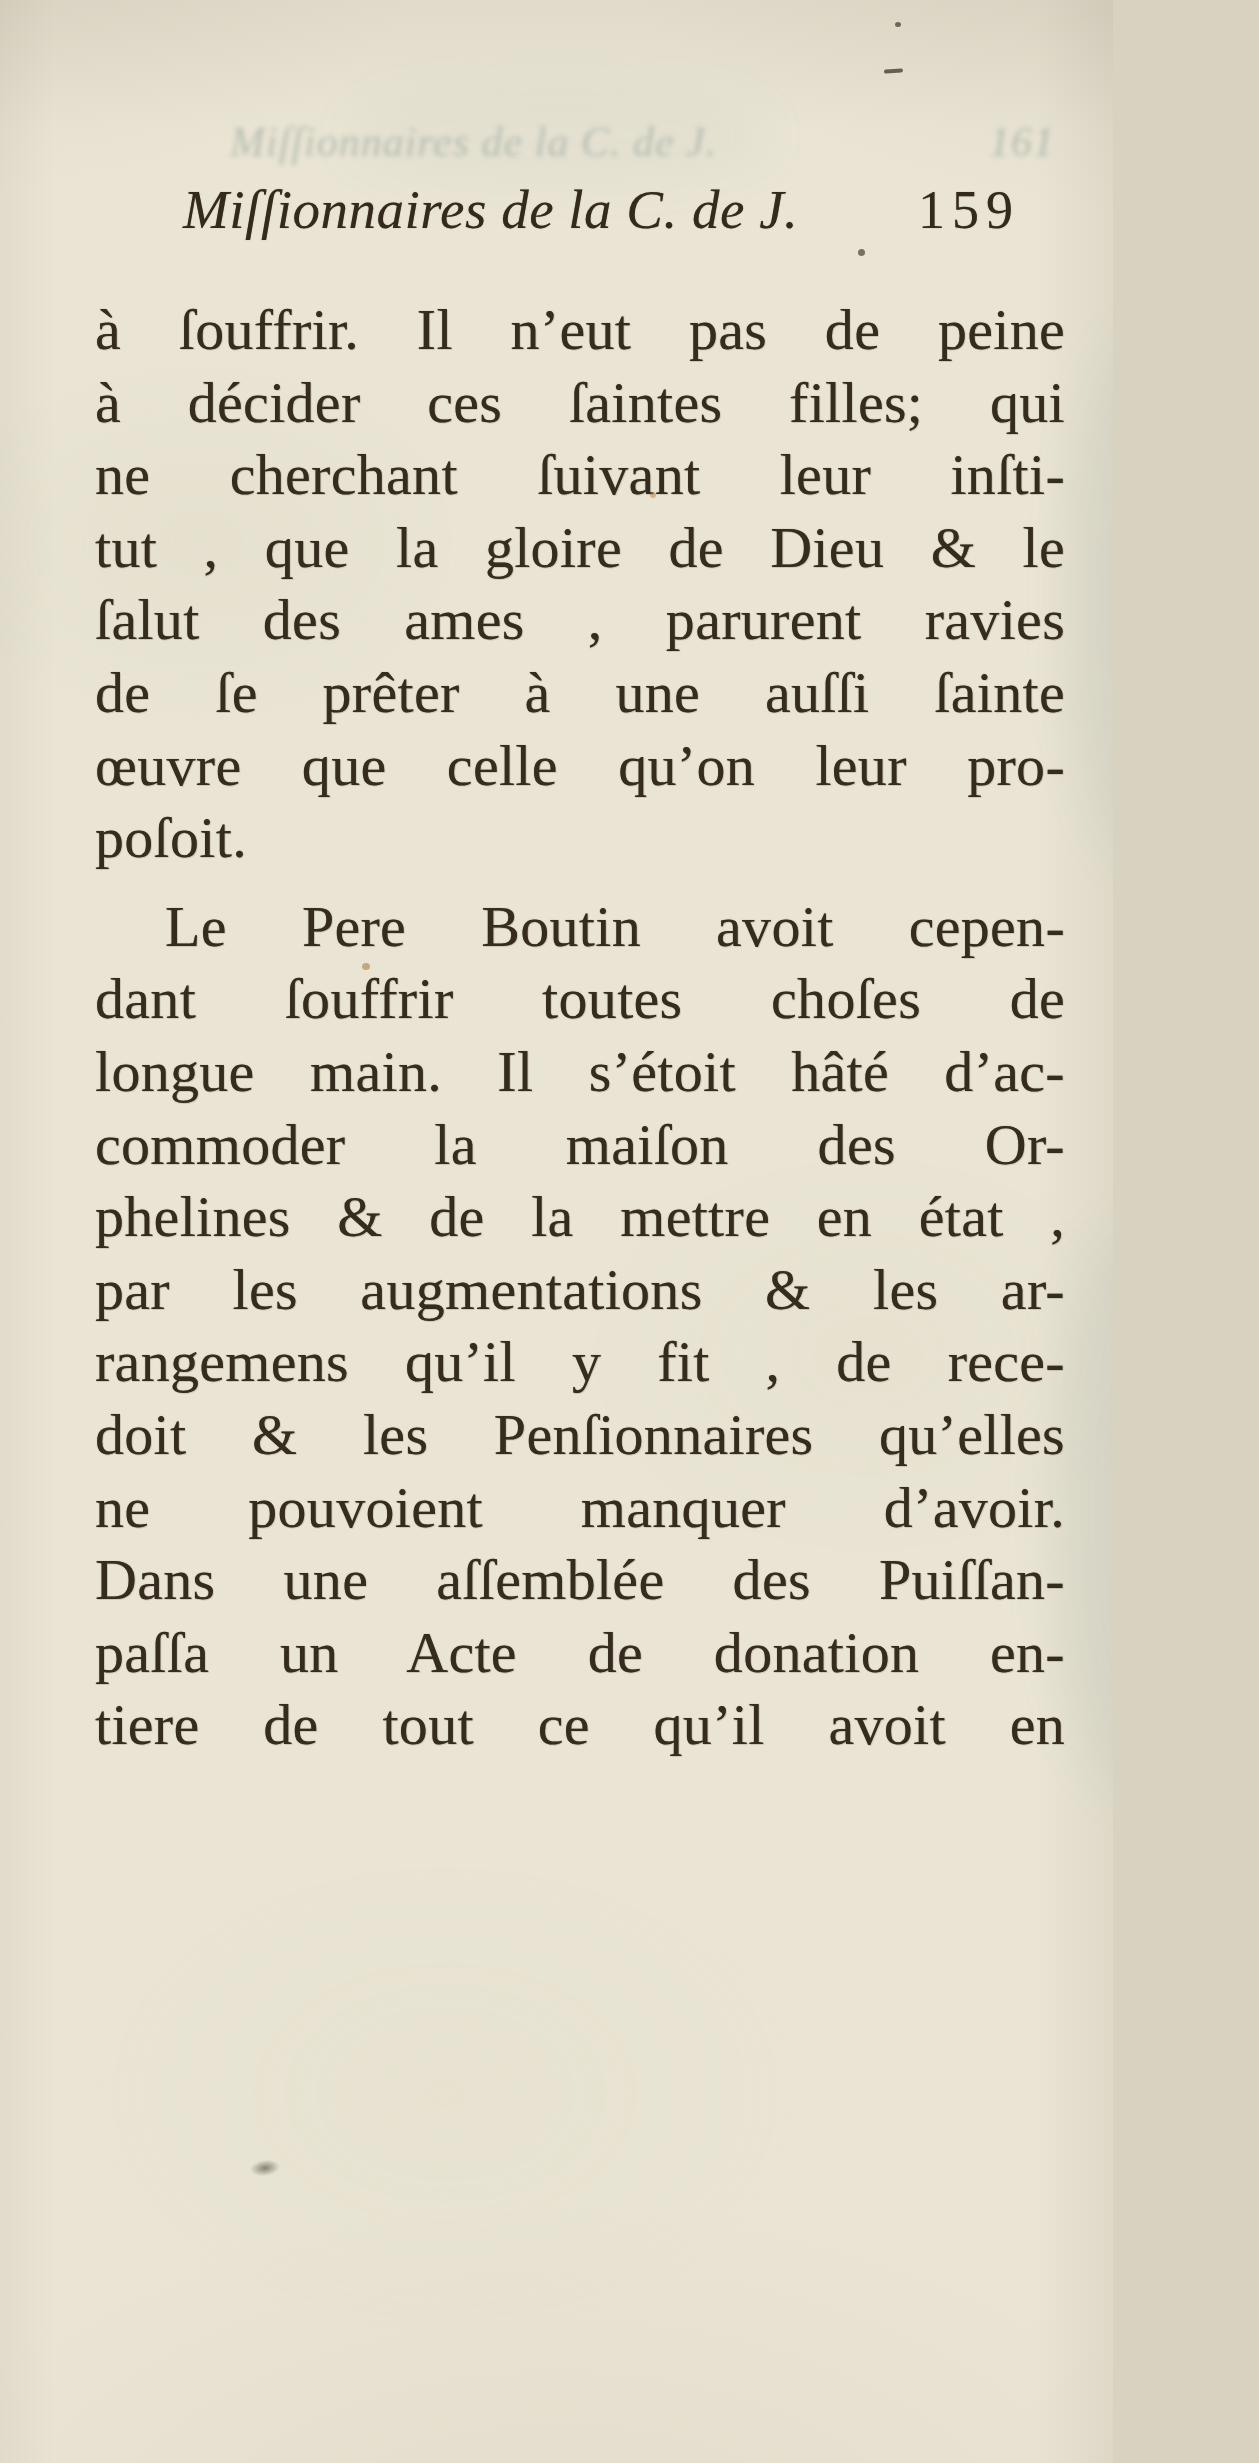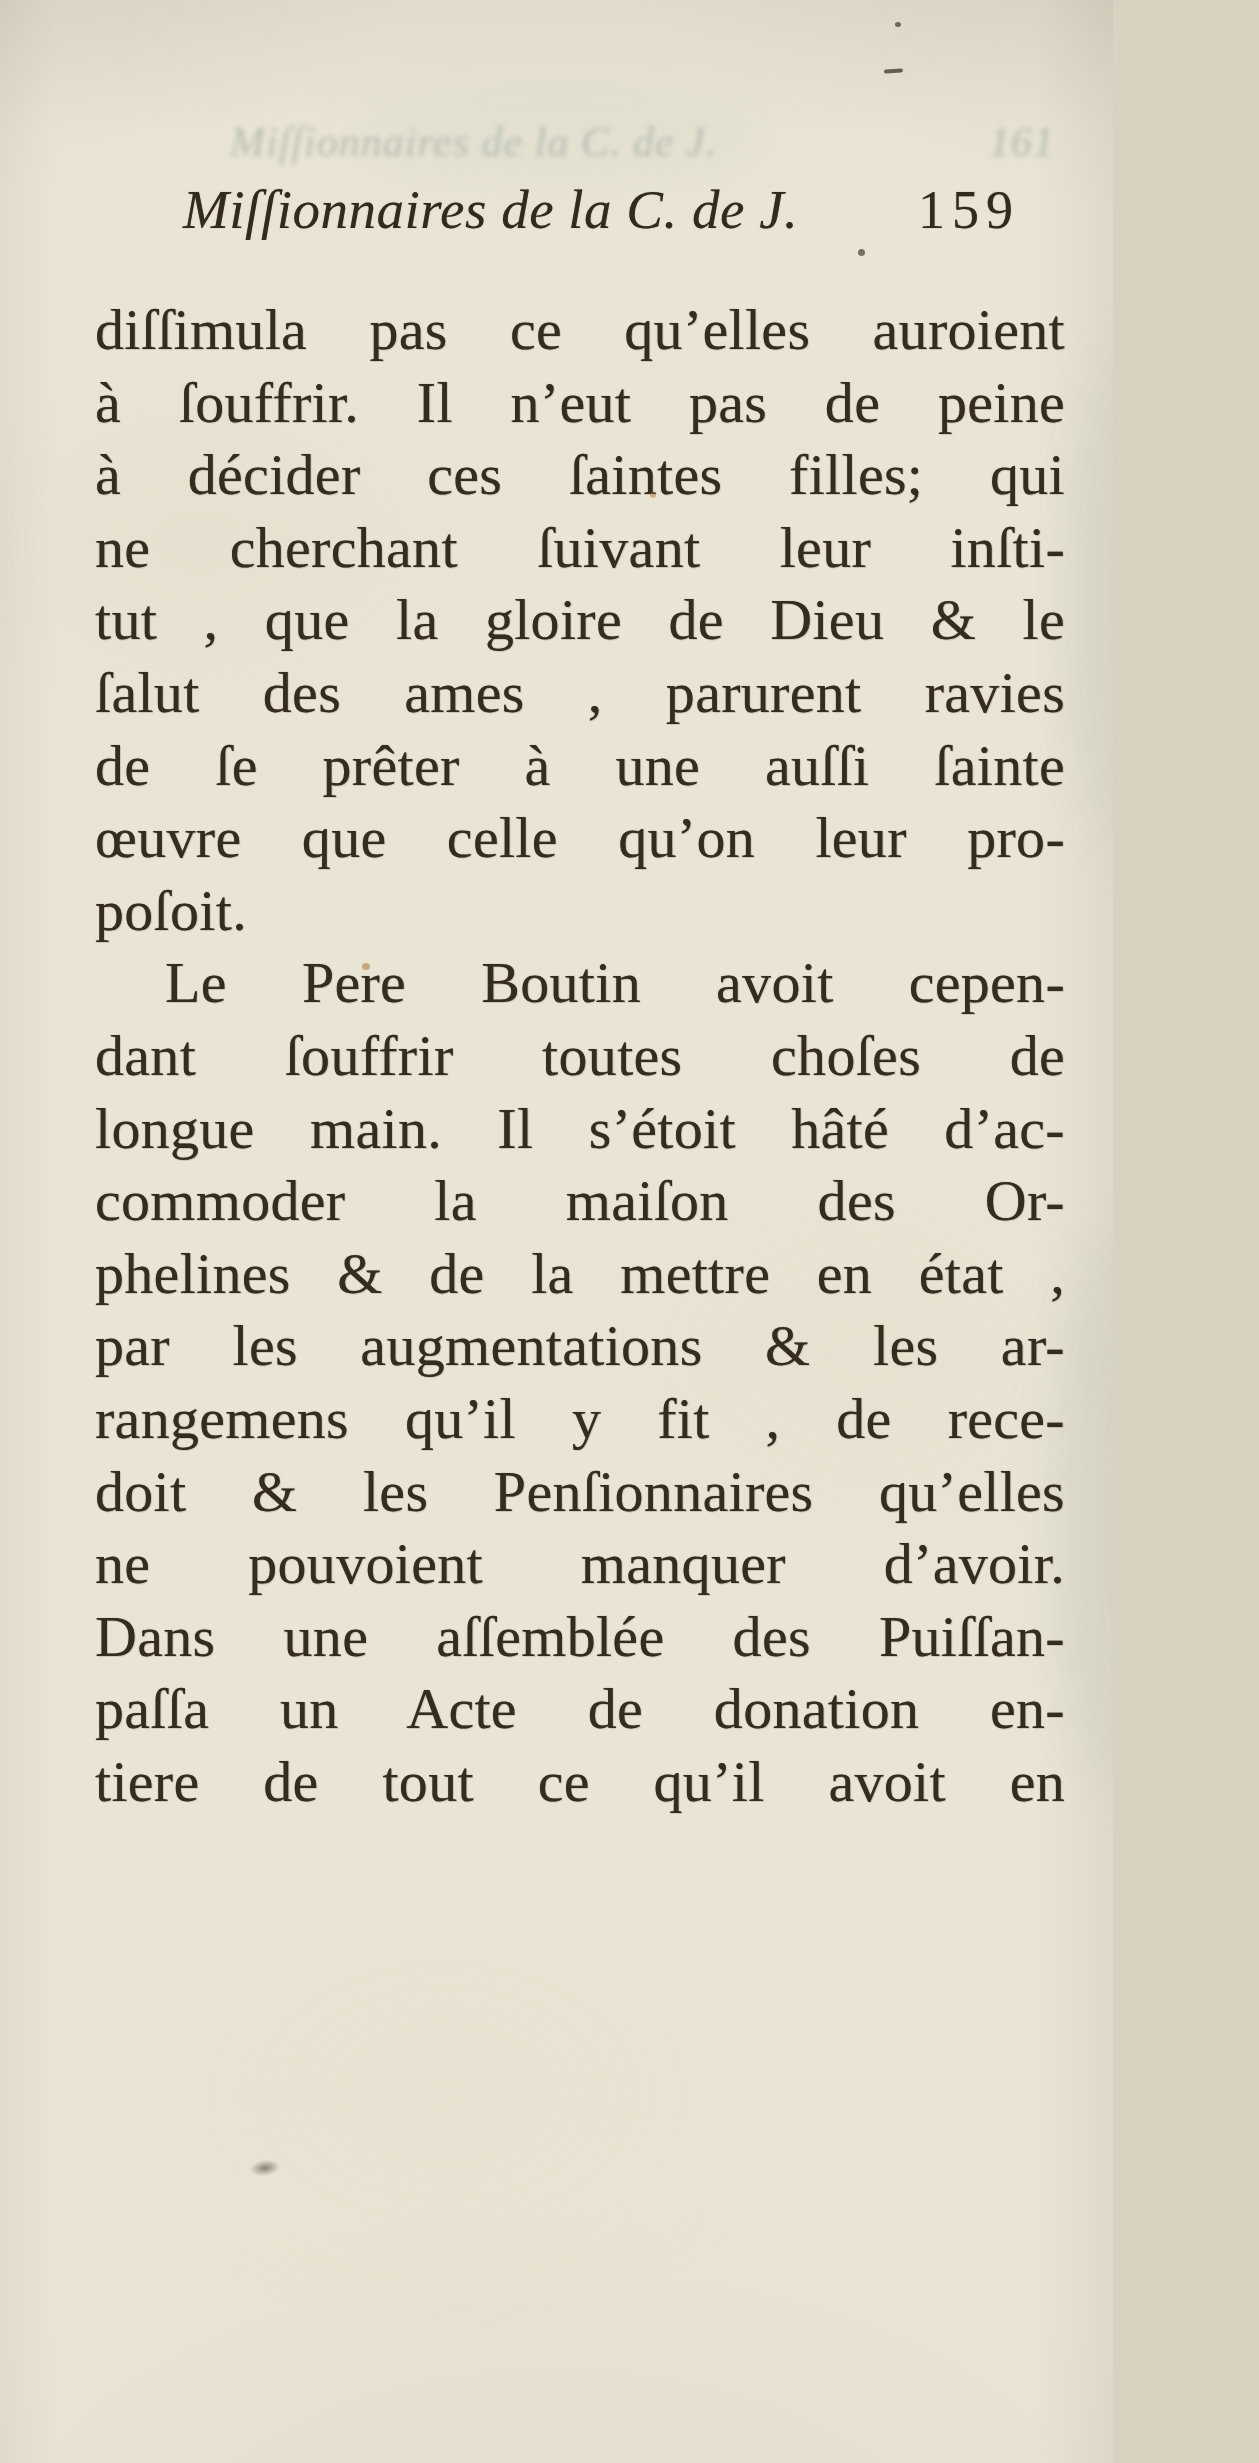--- a/index.html
+++ b/index.html
@@ -108,20 +108,21 @@
   .line {
     text-align: justify;
     text-align-last: justify;
   }
   .line.no-fill {
     text-align: right;
     text-align-last: left;
   }
   .line.indent {
     text-indent: 70px;
+    margin-top: 16px;
   }
 
   
   .speck {
     position: absolute;
     background: #47402f;
     border-radius: 50%;
     pointer-events: none;
   }
   .speck-a { left: 895px; top: 22px;  width: 6px;  height: 5px; opacity: 0.75; }
@@ -175,21 +176,20 @@
     <span>Miſſionnaires de la C. de J.</span>
     <span>161</span>
   </div>
 
   <div class="running-header">
     <span class="rh-title">Miſſionnaires de la C. de J.</span>
     <span class="rh-num">159</span>
   </div>
 
   <div class="body-text">
-      <div class="line">diſſimula pas ce qu’elles auroient</div>
       <div class="line">à ſouffrir. Il n’eut pas de peine</div>
       <div class="line">à décider ces ſaintes filles; qui</div>
       <div class="line">ne cherchant ſuivant leur inſti-</div>
       <div class="line">tut , que la gloire de Dieu &amp; le</div>
       <div class="line">ſalut des ames , parurent ravies</div>
       <div class="line">de ſe prêter à une auſſi ſainte</div>
       <div class="line">œuvre que celle qu’on leur pro-</div>
       <div class="line no-fill">poſoit.</div>
       <div class="line indent">Le Pere Boutin avoit cepen-</div>
       <div class="line">dant ſouffrir toutes choſes de</div>

